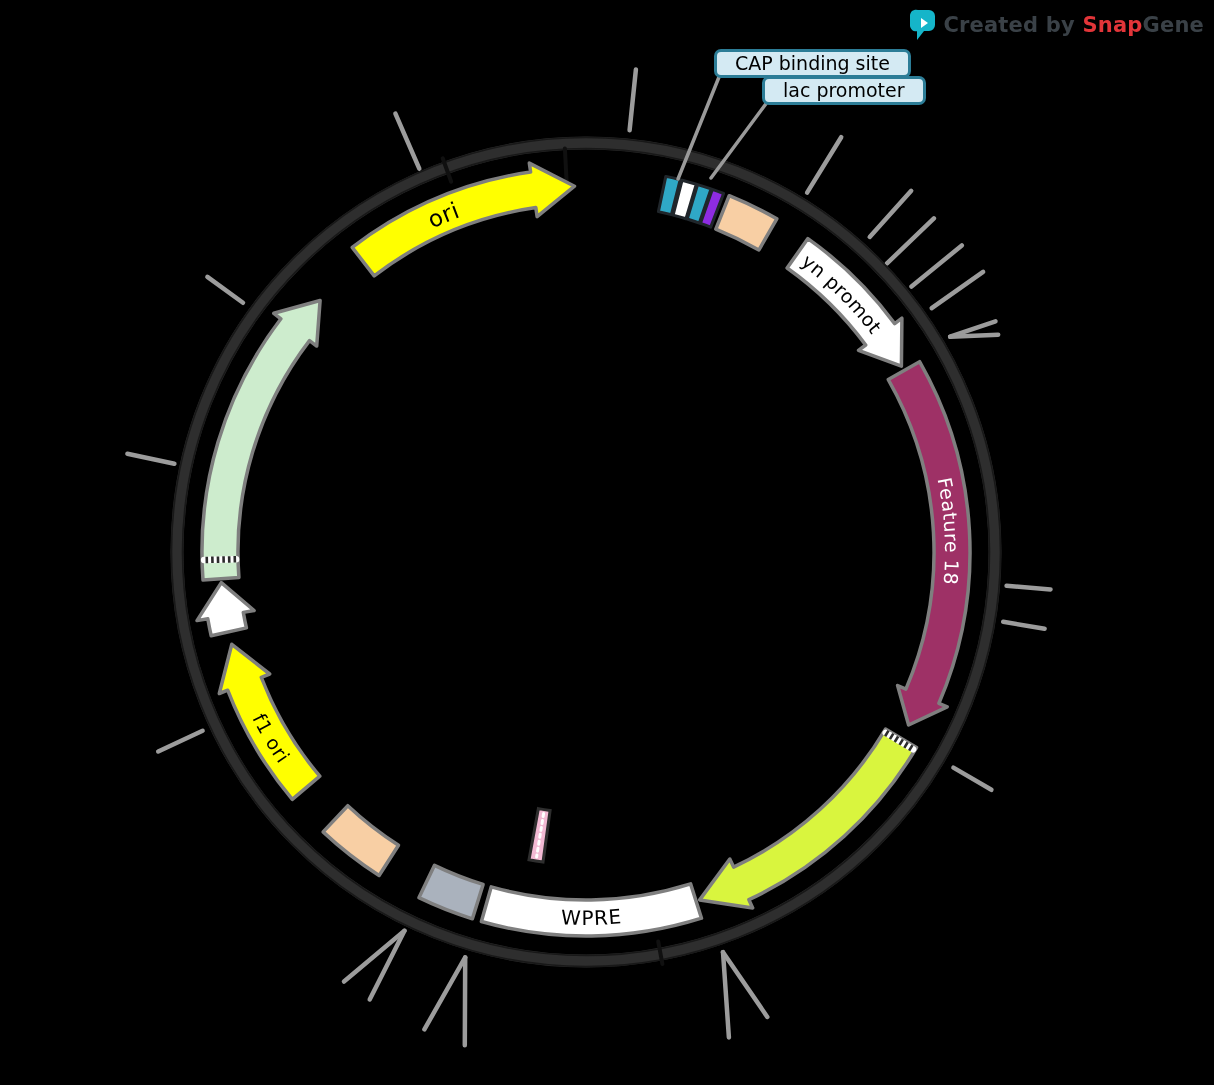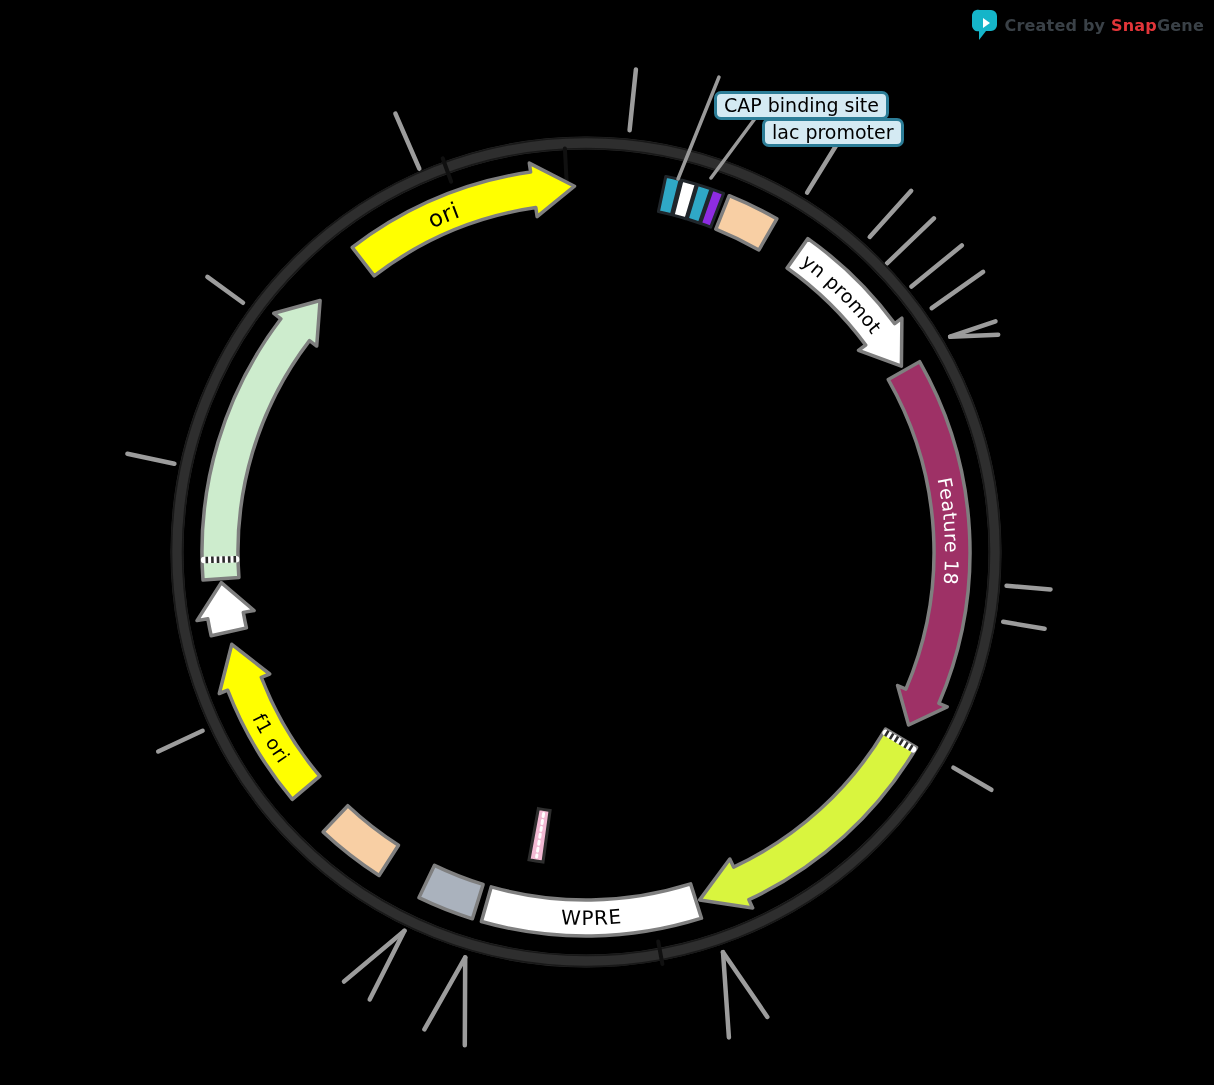--- a/index.html
+++ b/index.html
@@ -5,26 +5,26 @@
   html,body{margin:0;padding:0;}
   body{
     width:1214px;height:1085px;position:relative;overflow:hidden;
     background:#000000;
     font-family:"DejaVu Sans", "Liberation Sans", sans-serif;
   }
   #plasmid-svg{position:absolute;left:0;top:0;z-index:1;}
   .callout{
     position:absolute;z-index:3;white-space:nowrap;
     background:#d4eaf3;border:3px solid #2c7d97;border-radius:7px;
-    padding:0 7px;font-size:19px;line-height:23px;color:#000;margin-top:42px;
+    padding:0 18px;font-size:19px;line-height:23px;color:#000;
   }
   .logo{
     position:absolute;top:9px;right:10px;z-index:3;
     display:flex;align-items:center;gap:7px;
-    font-weight:bold;font-size:16px;color:#3a4147;letter-spacing:.2px;justify-content:center;
+    font-weight:bold;font-size:21px;color:#3a4147;letter-spacing:.2px;justify-content:center;
   }
   .logo .brand-red{color:#e23539;}
   .logo-icon{display:block;}
 </style>
 </head>
 <body>
 
 <svg id="plasmid-svg" width="1214" height="1085" viewBox="0 0 1214 1085">
     <line x1="419.3" y1="168.7" x2="395.4" y2="113.6" stroke="#9c9c9c" stroke-width="4.5" stroke-linecap="round"></line>
     <line x1="629.6" y1="130.2" x2="635.9" y2="69.6" stroke="#9c9c9c" stroke-width="4.5" stroke-linecap="round"></line>

